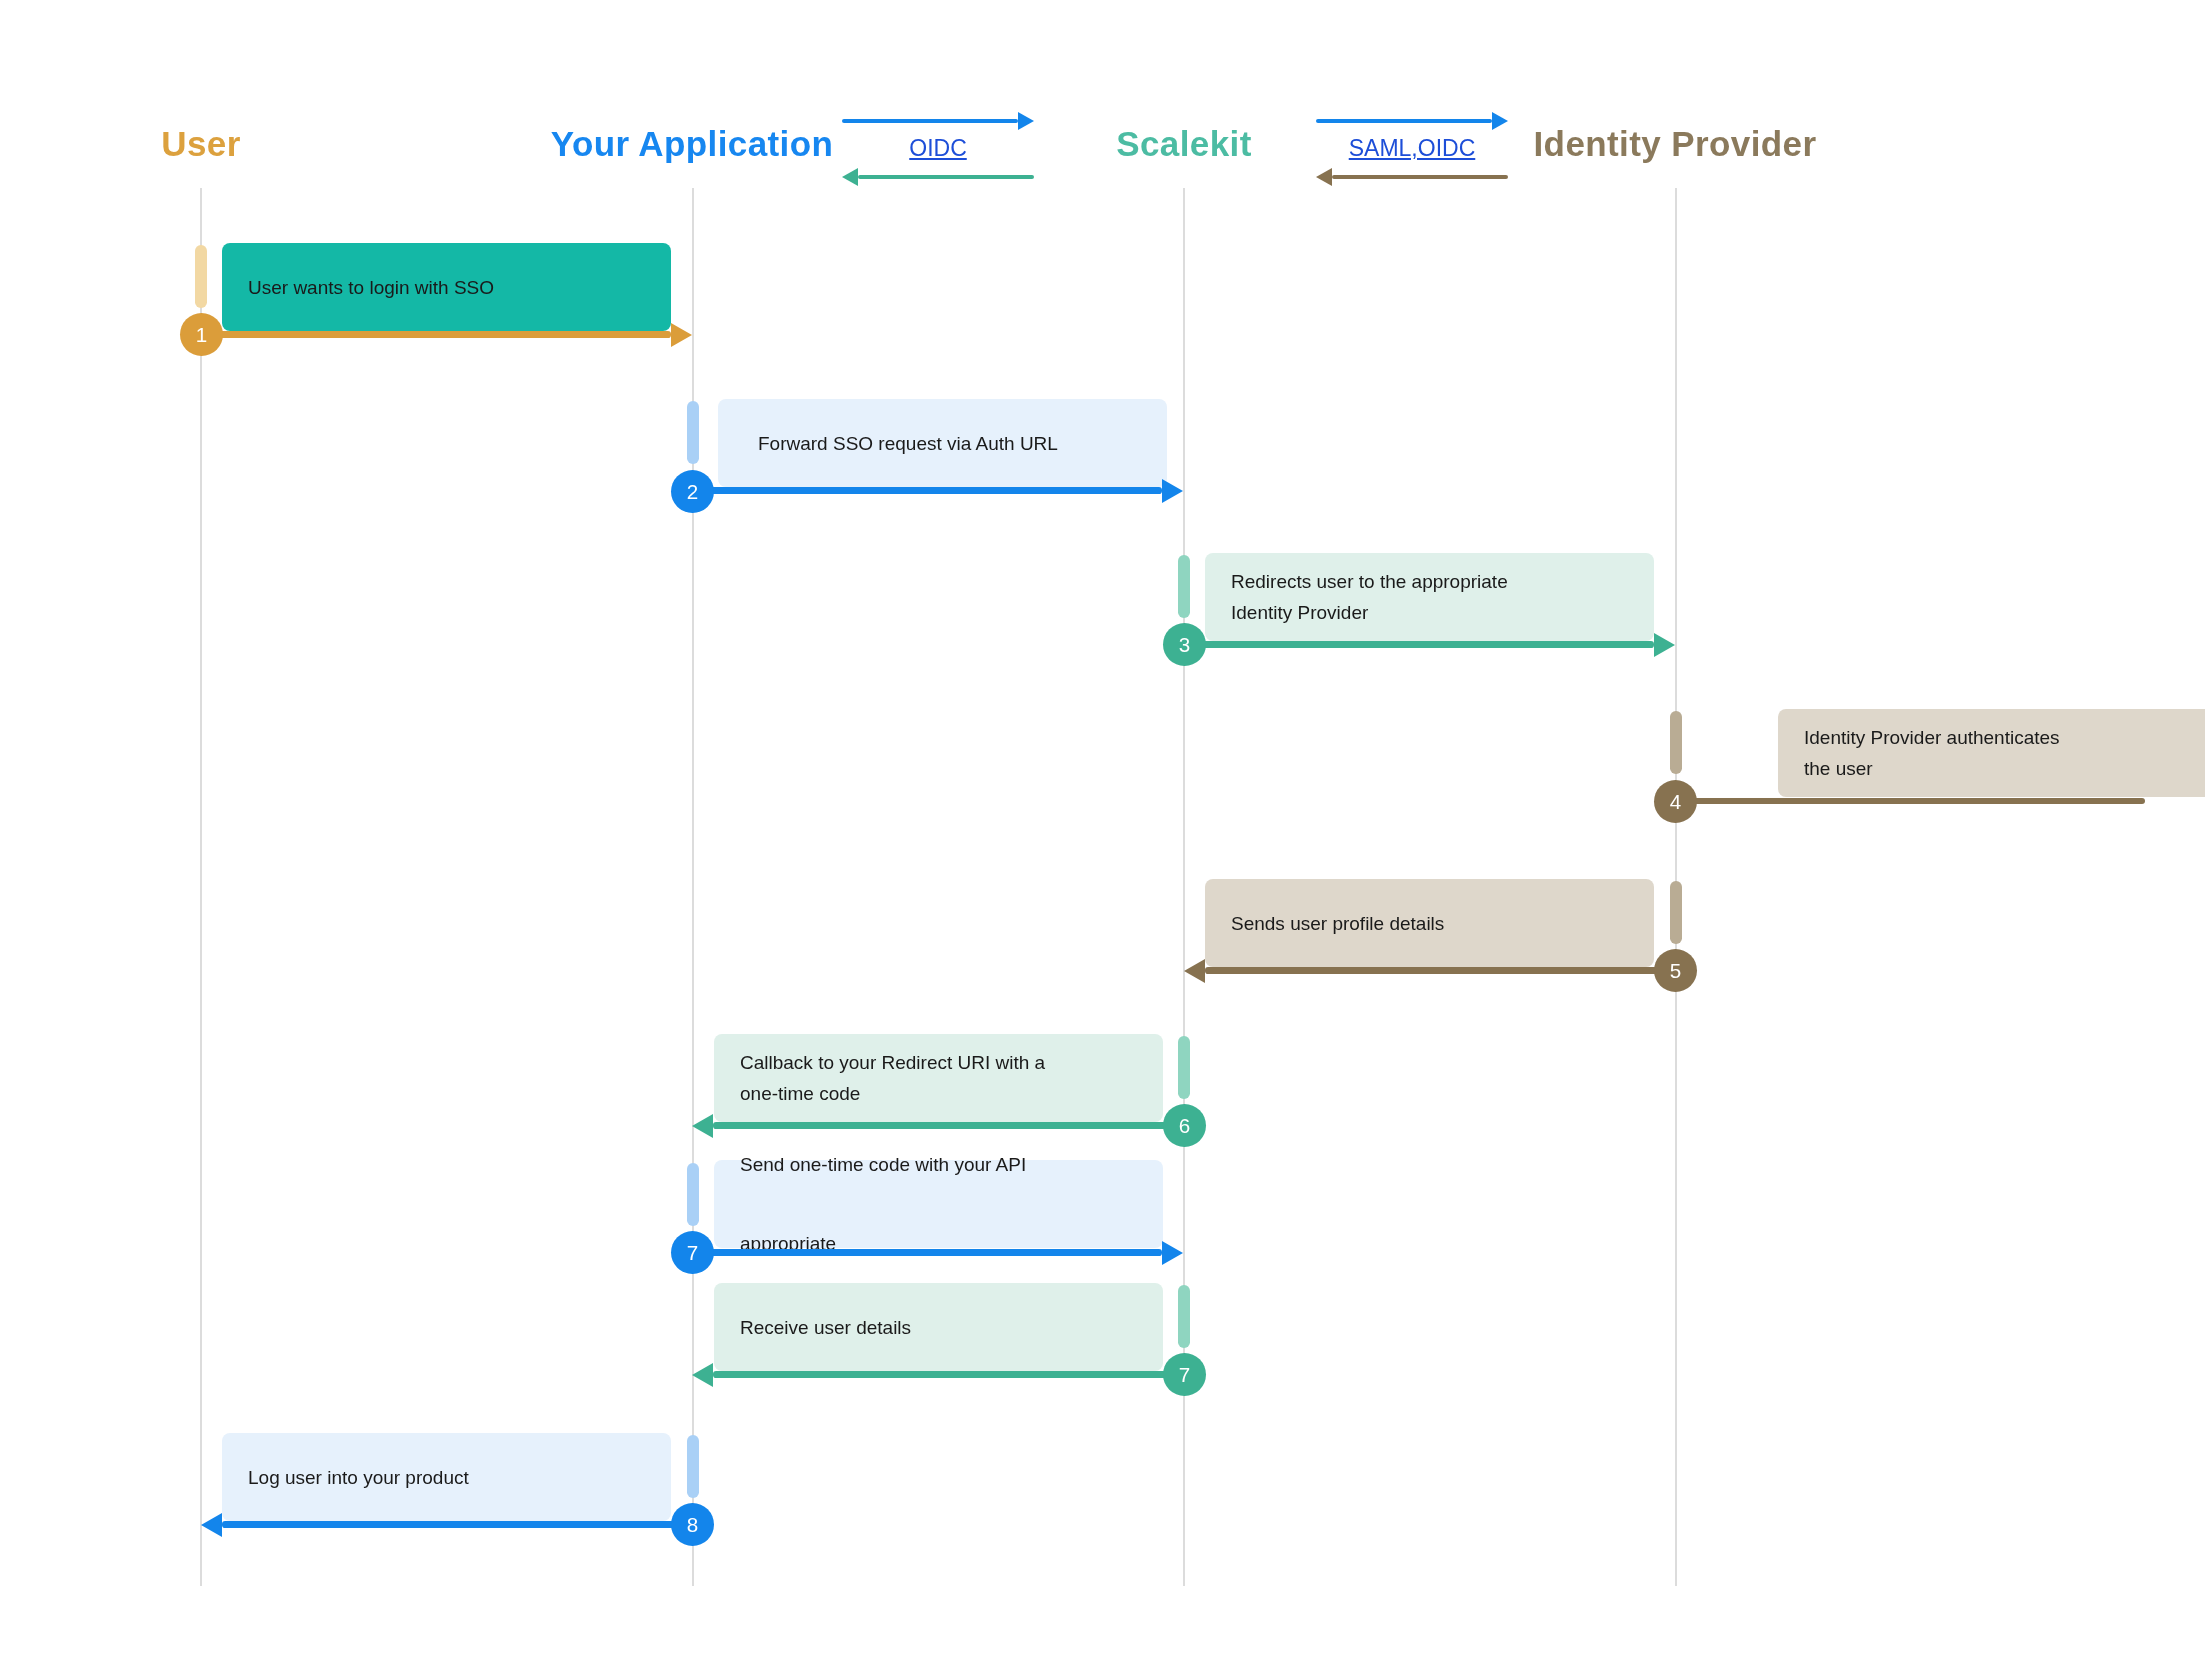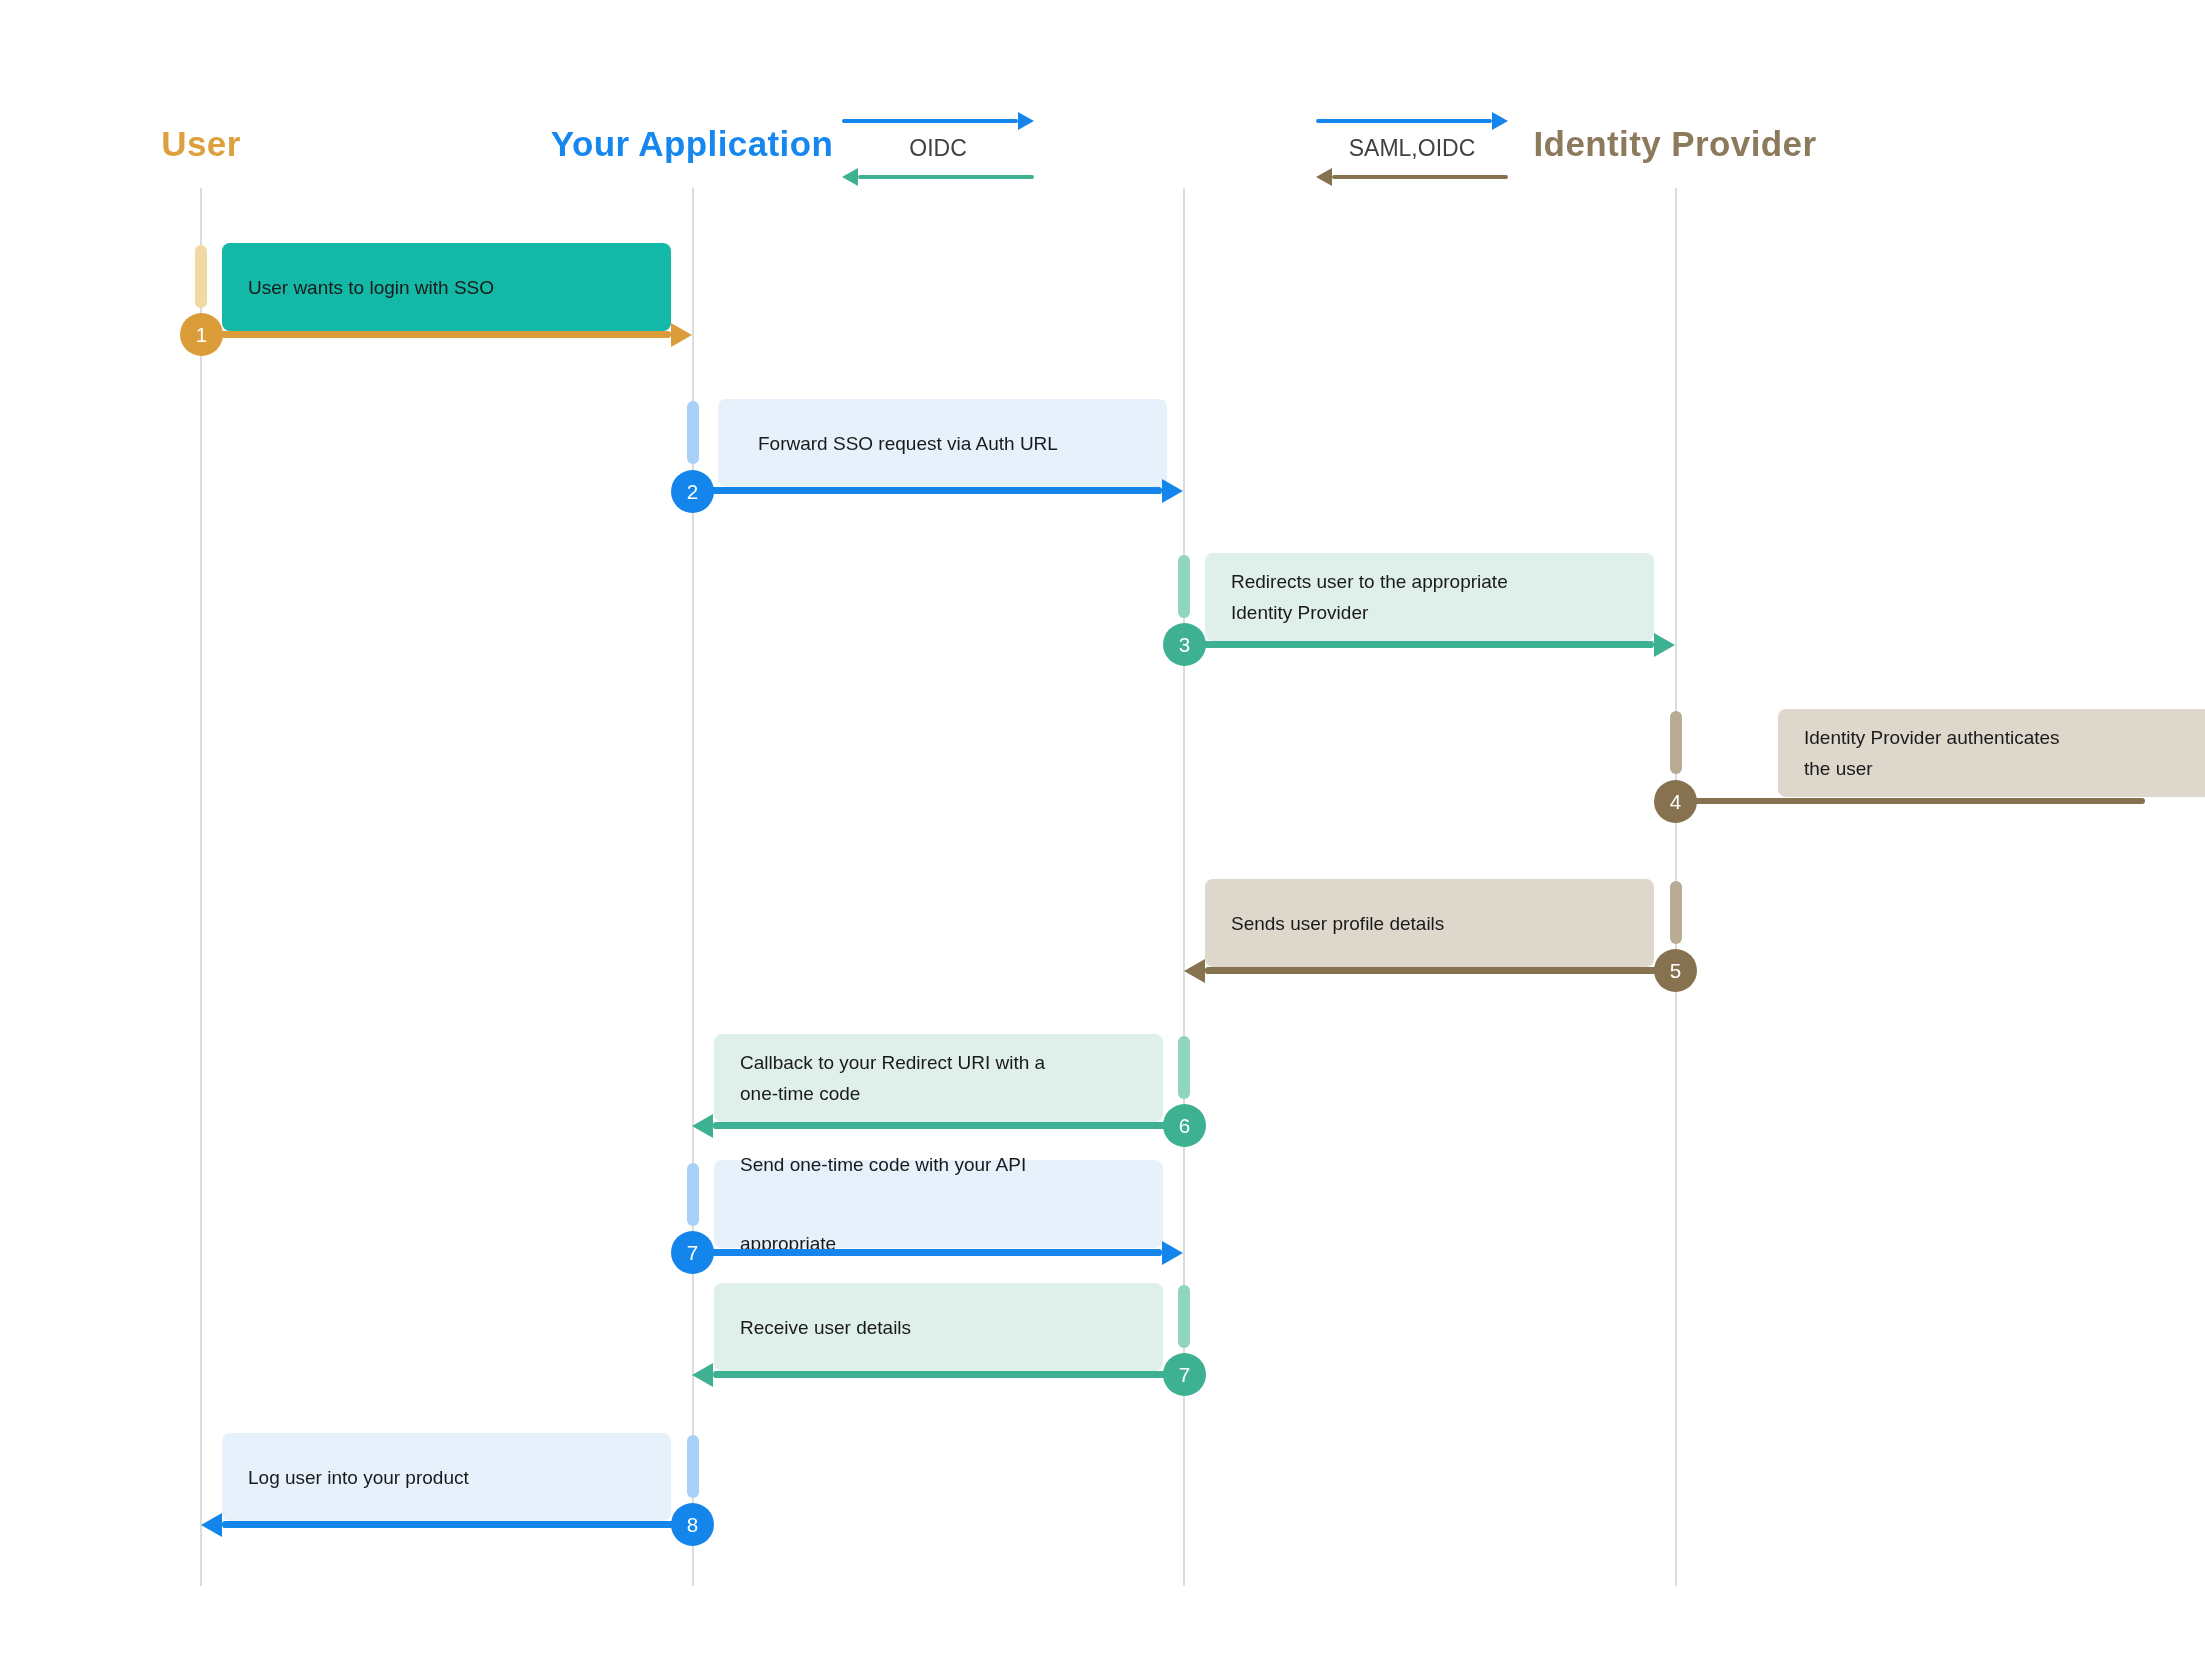--- a/index.html
+++ b/index.html
@@ -9,21 +9,21 @@
   }
   .lifeline{position:absolute;top:188px;height:1398px;width:2.2px;background:#DCDCDC;}
   .actor{position:absolute;top:124px;width:402px;height:40px;line-height:40px;
     text-align:center;font-size:35px;font-weight:700;letter-spacing:0.4px;}
   .ac-user{color:#DCA13E;}
   .ac-app{color:#1787F0;}
   .ac-scalekit{color:#4CBCA3;}
   .ac-idp{color:#8B7A5C;}
 
   .proto-label{position:absolute;width:192px;height:27px;line-height:27px;top:135px;
-    text-align:center;font-size:23px;font-weight:400;color:#404040;}
+    text-align:center;font-size:23px;font-weight:400;color:#1d4ed8;text-decoration:underline;}
 
   .arrow{position:absolute;display:flex;align-items:center;height:25px;}
   .arrow .line{flex:1;height:6.3px;background:currentColor;border-radius:3.1px;}
   .head-r{width:0;height:0;border-top:12px solid transparent;border-bottom:12px solid transparent;border-left:21px solid currentColor;}
   .head-l{width:0;height:0;border-top:12px solid transparent;border-bottom:12px solid transparent;border-right:21px solid currentColor;}
 
   .parrow{position:absolute;display:flex;align-items:center;height:19.7px;width:192px;}
   .parrow .line{flex:1;height:4.5px;background:currentColor;border-radius:2.2px;}
   .phead-r{width:0;height:0;border-top:9.4px solid transparent;border-bottom:9.4px solid transparent;border-left:16px solid currentColor;}
   .phead-l{width:0;height:0;border-top:9.4px solid transparent;border-bottom:9.4px solid transparent;border-right:16px solid currentColor;}
@@ -54,20 +54,21 @@
 
 <div id="canvas">
 
   <div class="lifeline" style="left:200px;"></div>
   <div class="lifeline" style="left:692px;"></div>
   <div class="lifeline" style="left:1183px;"></div>
   <div class="lifeline" style="left:1675px;"></div>
 
   <div class="actor ac-app" style="left:491px;">Your Application</div>
   <div class="actor ac-user" style="left:0px;">User</div>
+  <div class="actor ac-scalekit" style="left:983px;">Scalekit</div>
   <div class="actor ac-idp" style="left:1474px;">Identity Provider</div>
 
   <div class="parrow t-blue" style="left:842px;top:111px;">
     <div class="line"></div>
     <div class="phead-r"></div>
   </div>
   <div class="proto-label" style="left:842px;">OIDC</div>
   <div class="parrow t-teal" style="left:842px;top:167px;">
     <div class="phead-l"></div>
     <div class="line"></div>

